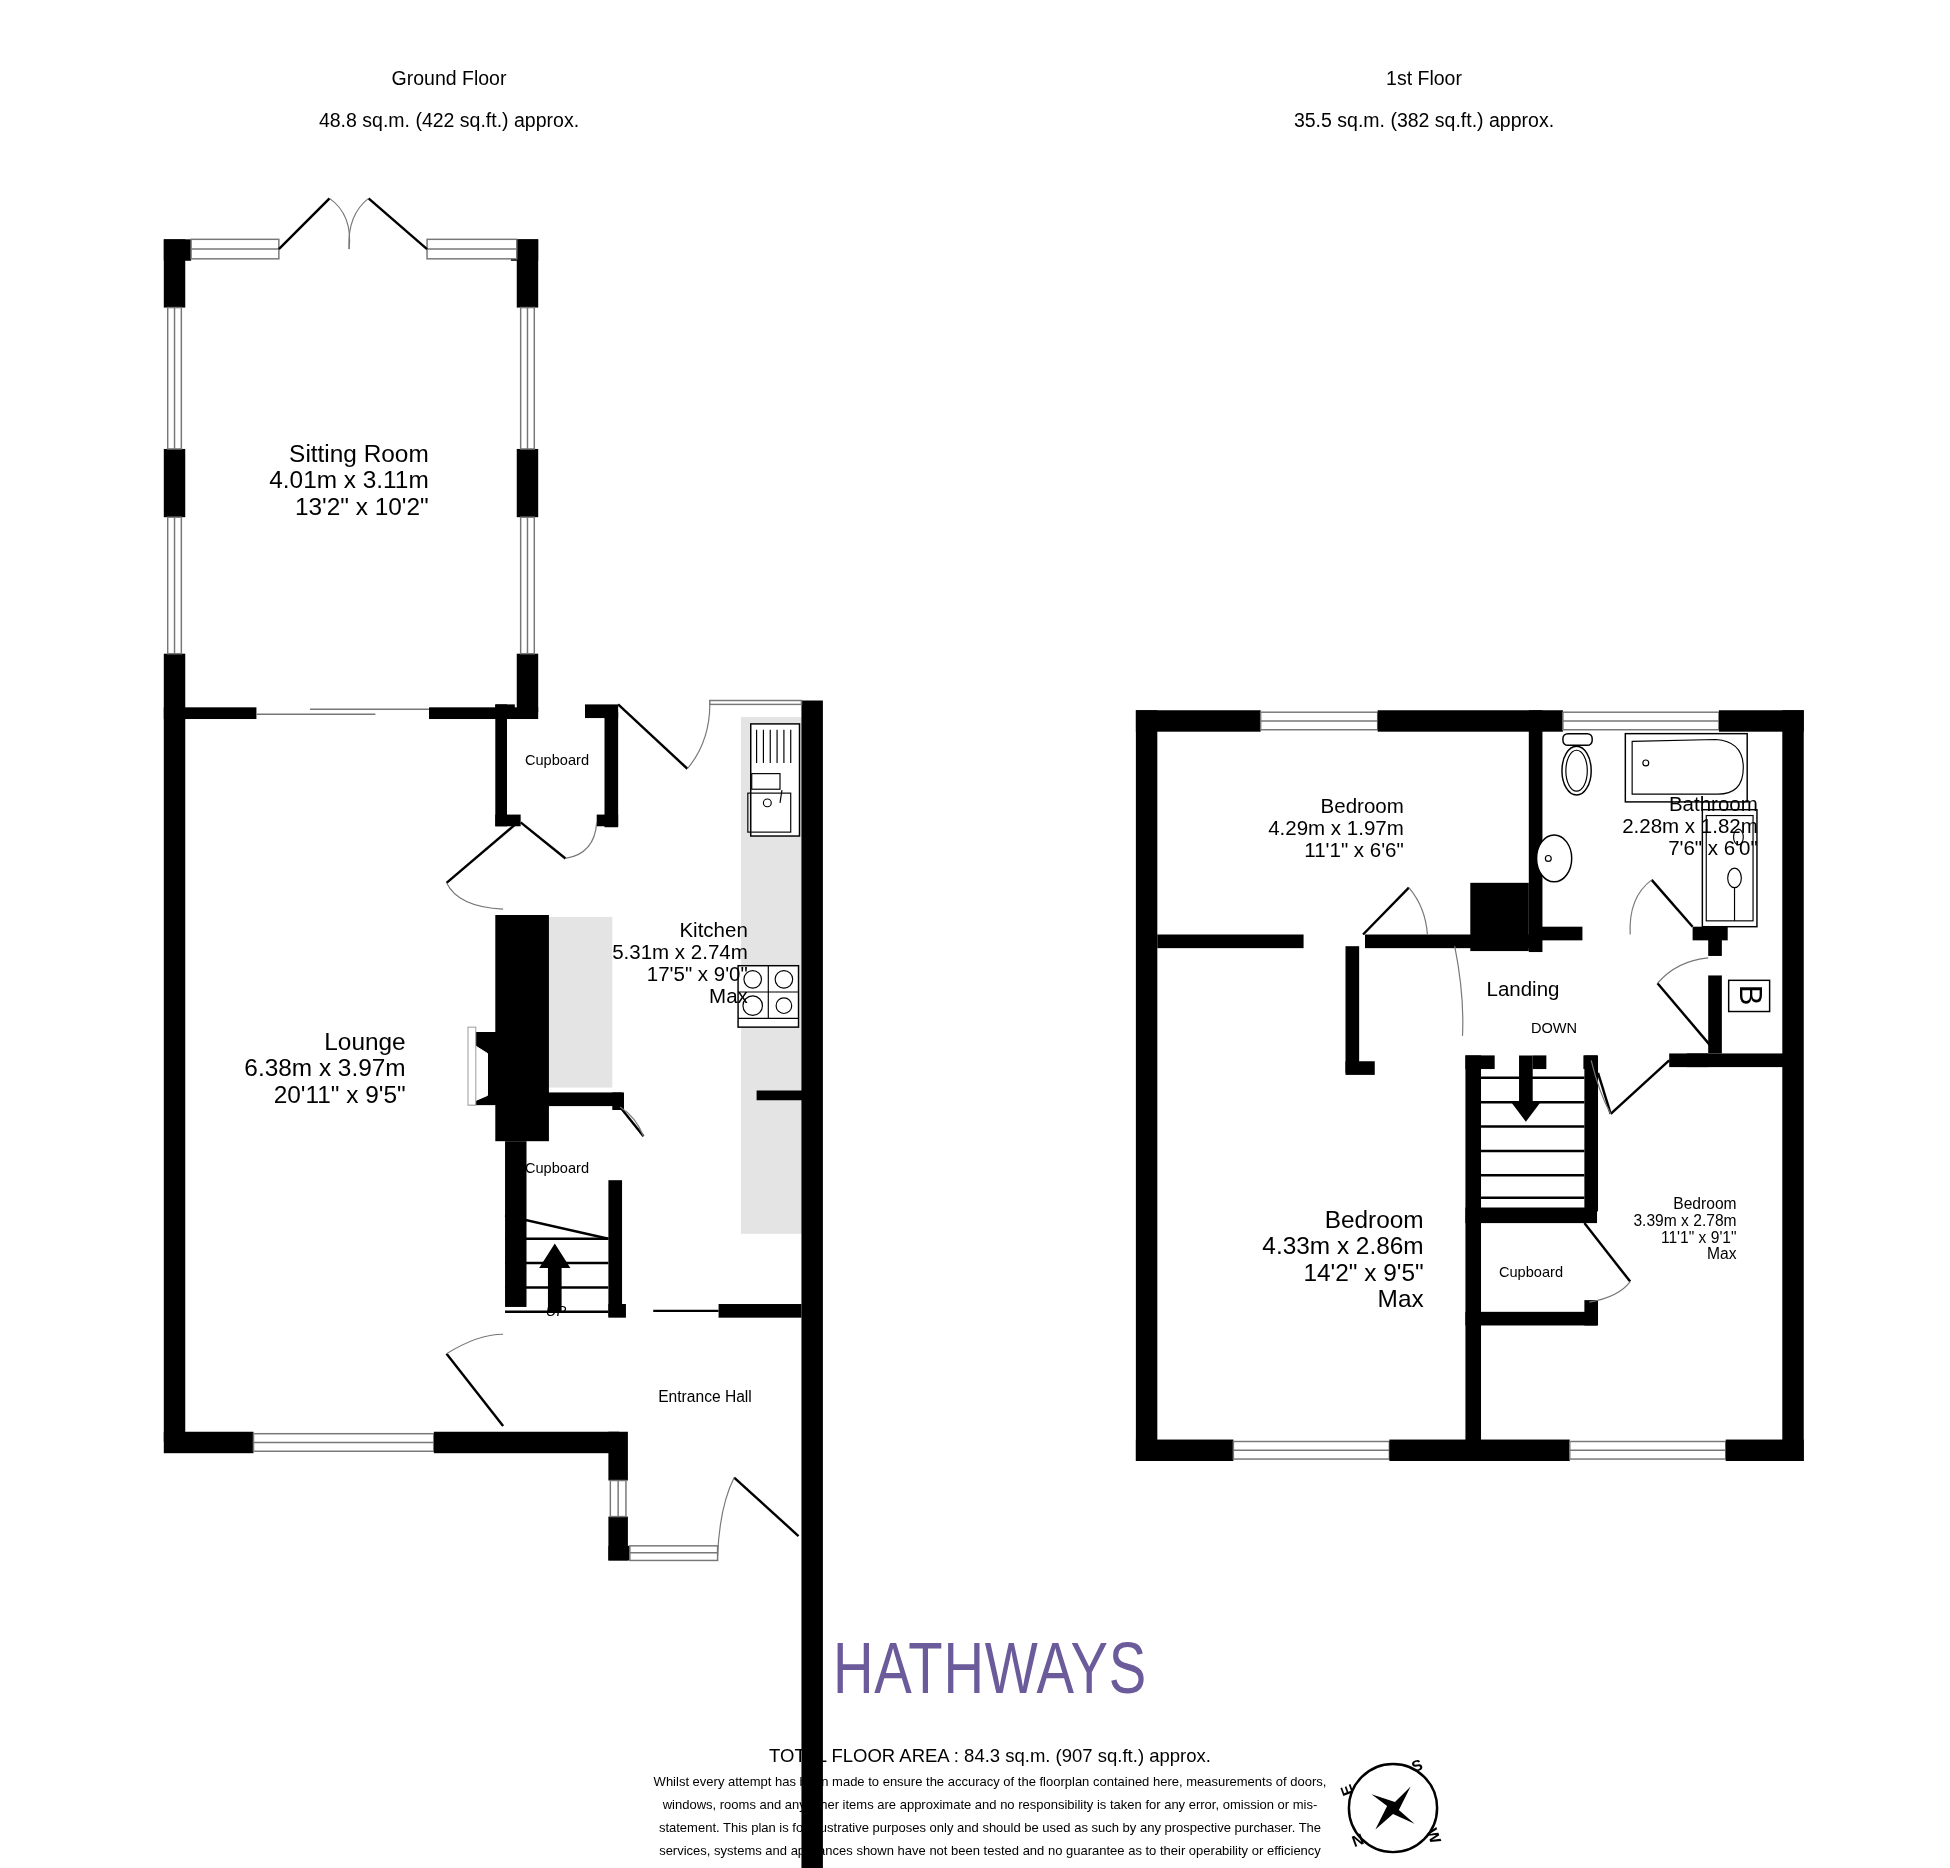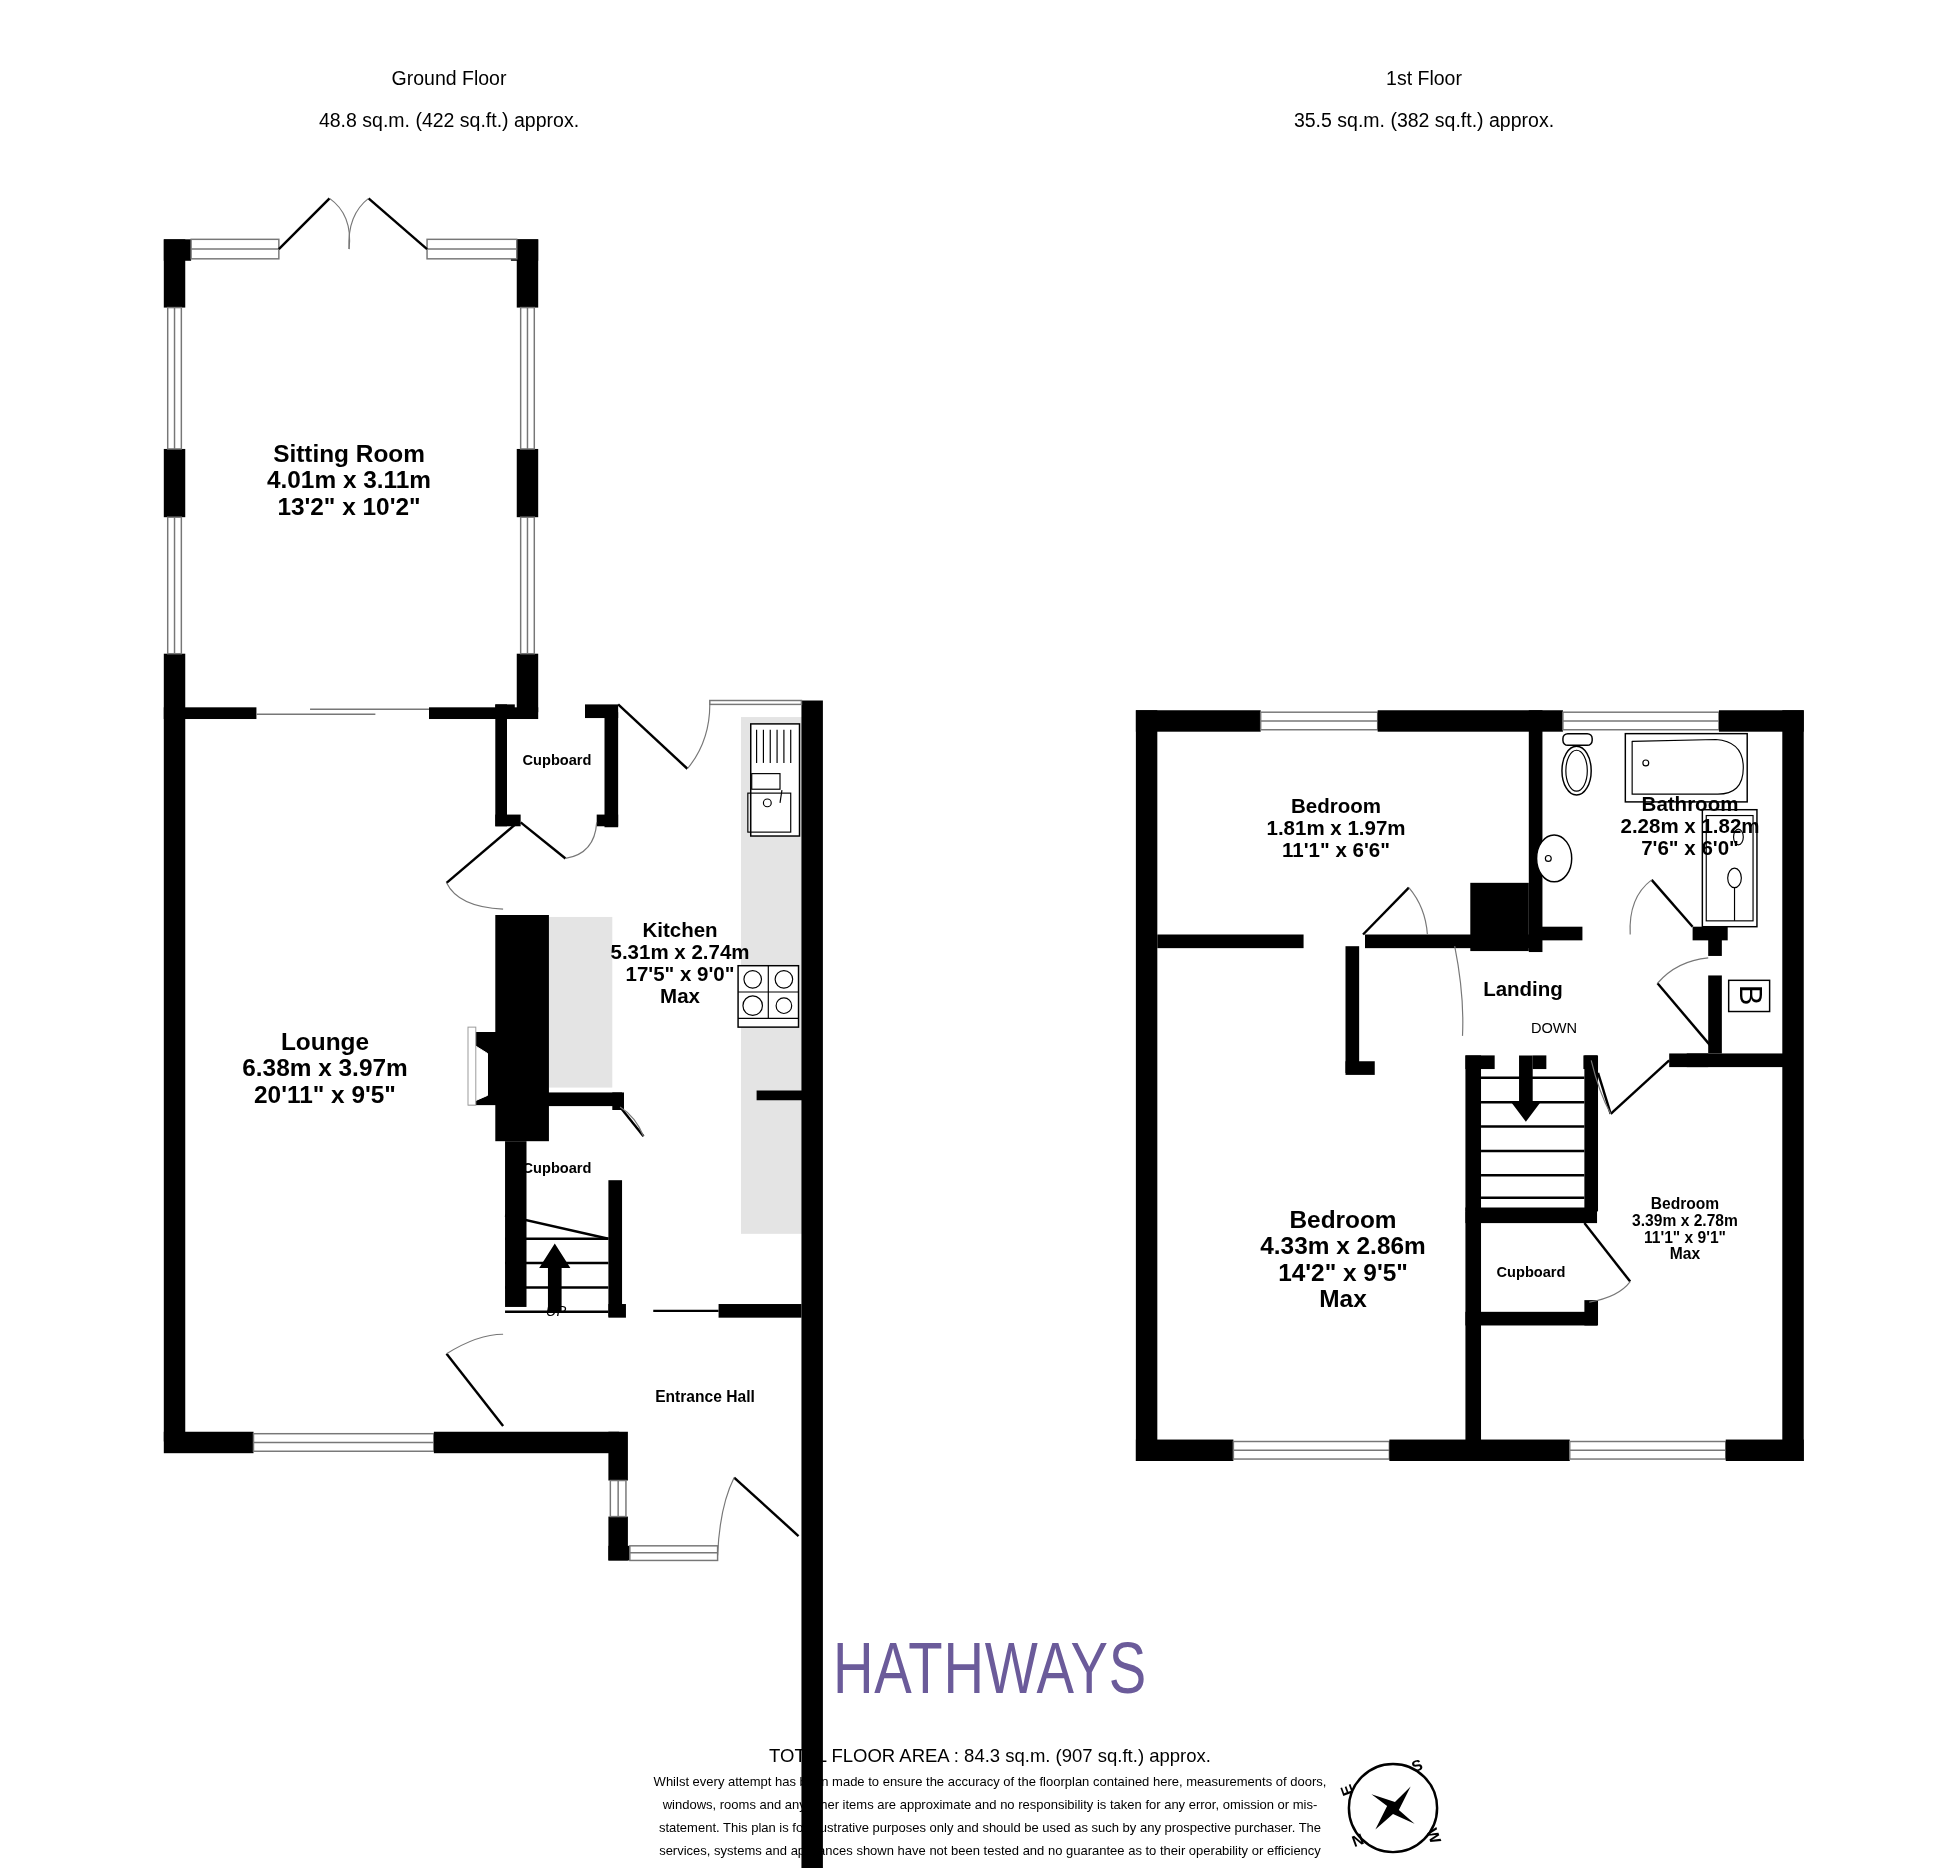--- a/index.html
+++ b/index.html
@@ -9,21 +9,21 @@
   svg.plan { position: absolute; left: 0; top: 0; }
   .wall { fill: #000; }
   .win { fill: #fff; stroke: #777; stroke-width: 1.5; }
   .winline { stroke: #777; stroke-width: 1.5; }
   .door { stroke: #000; stroke-width: 2.5; fill: none; }
   .arc { stroke: #777; stroke-width: 1.2; fill: none; }
   .counter { fill: #e4e4e4; }
   .fixture { fill: #fff; stroke: #000; stroke-width: 1.5; }
   .fixture-thin { fill: none; stroke: #000; stroke-width: 1.2; }
   .stair { stroke: #000; stroke-width: 2.5; }
-  .label { position: absolute; text-align: center; font-weight: bold; white-space: nowrap; transform: translateX(-50%); }
+  .label { position: absolute; text-align: right; font-weight: normal; white-space: nowrap; transform: translateX(-50%); }
   .label div { line-height: 1.08; }
   .lbl-lg { font-size: 24.4px; }
   .lbl-md { font-size: 20.5px; }
   .lbl-sm { font-size: 15.6px; }
   .lbl-xs { font-size: 14.6px; }
   .plain { position: absolute; font-size: 14.6px; transform: translateX(-50%); white-space: nowrap; }
   .brand { position: absolute; left: 990px; top: 1627px; transform: translateX(-50%); font-size: 72px; font-family: "Liberation Sans", sans-serif; letter-spacing: 1px; transform: translateX(-50%) scaleX(0.78); white-space: nowrap; }
   .total { position: absolute; left: 990px; top: 1745px; transform: translateX(-50%); font-size: 18.5px; white-space: nowrap; }
   .disclaimer { position: absolute; left: 990px; top: 1770px; transform: translateX(-50%); font-size: 13px; line-height: 23px; text-align: center; width: 673px; }
   .compass { position: absolute; left: 1344px; top: 1759px; width: 98px; height: 98px; }
@@ -276,21 +276,21 @@
 <div class="label lbl-xs" style="left:557px; top:1161px;">
   <div>Cupboard</div>
 </div>
 <div class="plain" style="left:556px; top:1303px;font-style:italic;">UP</div>
 <div class="label lbl-sm" style="left:705px; top:1389px;">
   <div>Entrance Hall</div>
 </div>
 
 <div class="label lbl-md" style="left:1336px; top:795px;">
   <div>Bedroom</div>
-  <div>1.81m  x 1.97m</div>
+  <div>4.29m  x 1.97m</div>
   <div>11'1"  x 6'6"</div>
 </div>
 <div class="label lbl-md" style="left:1690px; top:793px;">
   <div>Bathroom</div>
   <div>2.28m  x 1.82m</div>
   <div>7'6"  x 6'0"</div>
 </div>
 <div class="label lbl-md" style="left:1523px; top:978px;">
   <div>Landing</div>
 </div>

